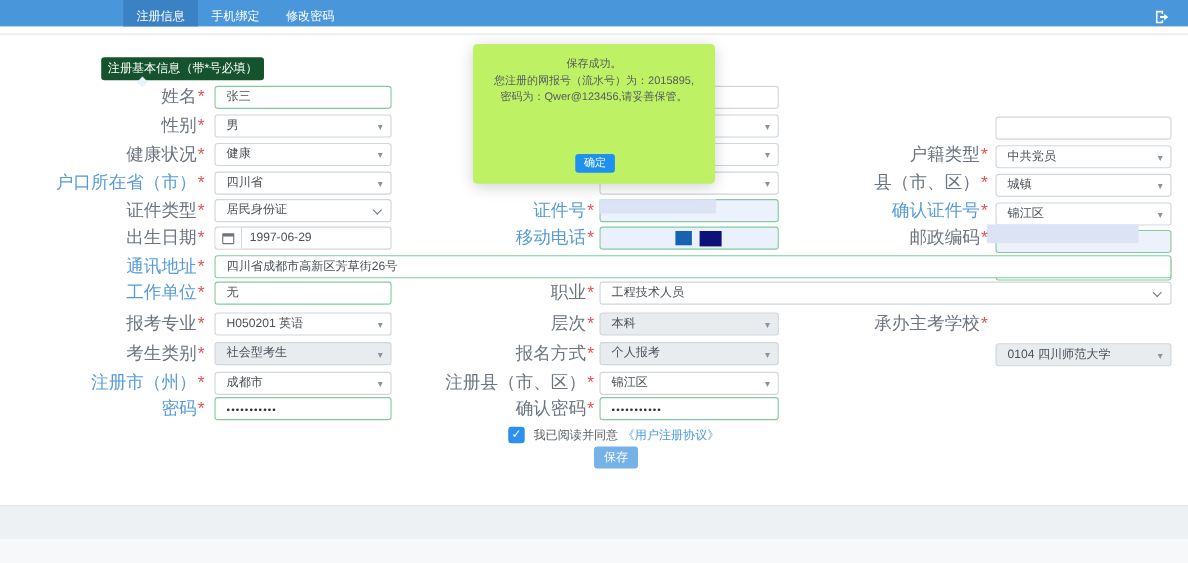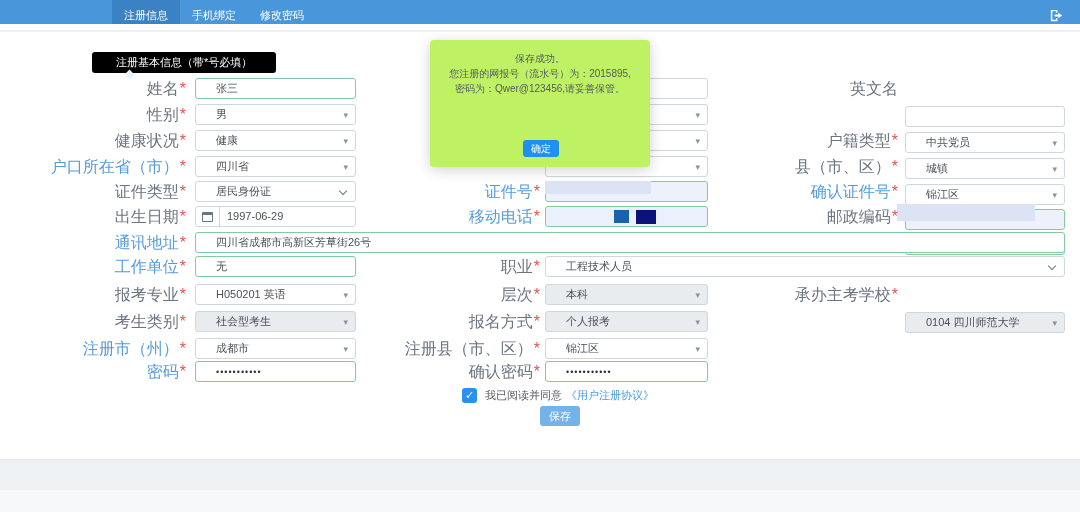--- a/index.html
+++ b/index.html
@@ -8,33 +8,33 @@
 
   
   .navbar { position:absolute; left:0; top:0; width:1080px; height:24px; background:#4a96db; display:flex; align-items:stretch; }
   .nav-tabs { display:flex; margin-left:112px; }
   .nav-tab { color:#fff; font-size:11px; line-height:30px; padding:0 12px; cursor:pointer; }
   .nav-tab.active { background:#3b82c4; }
   .logout { position:absolute; right:16px; top:8px; width:15px; height:15px; cursor:pointer; }
 
   
   .content { position:absolute; left:0; top:30px; width:1080px; height:427px; background:#fff; border-top:2px solid #eef1f4; }
-  .badge { position:absolute; left:92px; top:20px; height:21px; line-height:21px; background:#000000; color:#fff; font-size:11px; padding:0 24px; border-radius:3px; }
+  .badge { position:absolute; left:92px; top:20px; height:21px; line-height:21px; background:#14532d; color:#fff; font-size:11px; padding:0 6px; border-radius:3px; }
   .badge-notch { position:absolute; left:126px; top:39px; width:7px; height:7px; background:#e8f2fb; transform:rotate(45deg); }
 
   
   .lb { position:absolute; font-size:16px; color:#6b7480; text-align:right; line-height:21px; white-space:nowrap; }
   .lb.blue { color:#569bd8; }
   .lb .req { color:#e05252; margin-left:1px; }
   .lb1 { left:10px;  width:176px; }
   .lb2 { left:380px; width:160px; }
   .lb3 { left:726px; width:172px; }
 
   .ct { position:absolute; height:21px; font-size:11px; color:#4a5056; line-height:19px; background:#fff;
-        border:1px solid #cfd6dc; border-radius:3px; padding:0 20px; white-space:nowrap; overflow:visible; }
+        border:1px solid #cfd6dc; border-radius:3px; padding:0 10px; white-space:nowrap; overflow:visible; }
   .ct1 { left:195px; width:161px; }
   .ct2 { left:545px; width:163px; }
   .ct3 { left:905px; width:160px;margin-top:28px; }
   .wide1 { left:195px; width:870px; }
   .wide2 { left:545px; width:520px; }
   .green { border-color:#82cb9e; }
   .disabled { background:#e9ecef; }
 
   .caret { position:absolute; right:7px; top:1px; color:#8a939c; font-size:9px; line-height:19px; }
   .chev { position:absolute; right:9px; top:6px; width:6px; height:6px; border-right:1.4px solid #70777e; border-bottom:1.4px solid #70777e; transform:rotate(45deg); }
@@ -84,21 +84,20 @@
     </div>
   </div>
 
   <div class="content">
     <div class="badge">注册基本信息（带*号必填）</div>
     <div class="badge-notch"></div>
 
     <div class="lb lb1" style="top:46px"><span>姓名</span><span class="req">*</span></div>
     <div class="ct ct1 green" style="top:46px"><span>张三</span></div>
     <div class="ct ct2" style="top:46px"></div>
-    <div class="lb lb3" style="top:46px"><span>英文名</span></div>
     <div class="ct ct3" style="top:46px"><span></span></div>
 
     <div class="lb lb1" style="top:72px"><span>性别</span><span class="req">*</span></div>
     <div class="ct ct1" style="top:72px"><span>男</span><span class="caret">▾</span></div>
     <div class="ct ct2" style="top:72px">
         <span class="caret">▾</span>
       </div>
     <div class="ct ct3" style="top:72px"><span>中共党员</span><span class="caret">▾</span></div>
 
     <div class="lb lb1" style="top:98px"><span>健康状况</span><span class="req">*</span></div>

